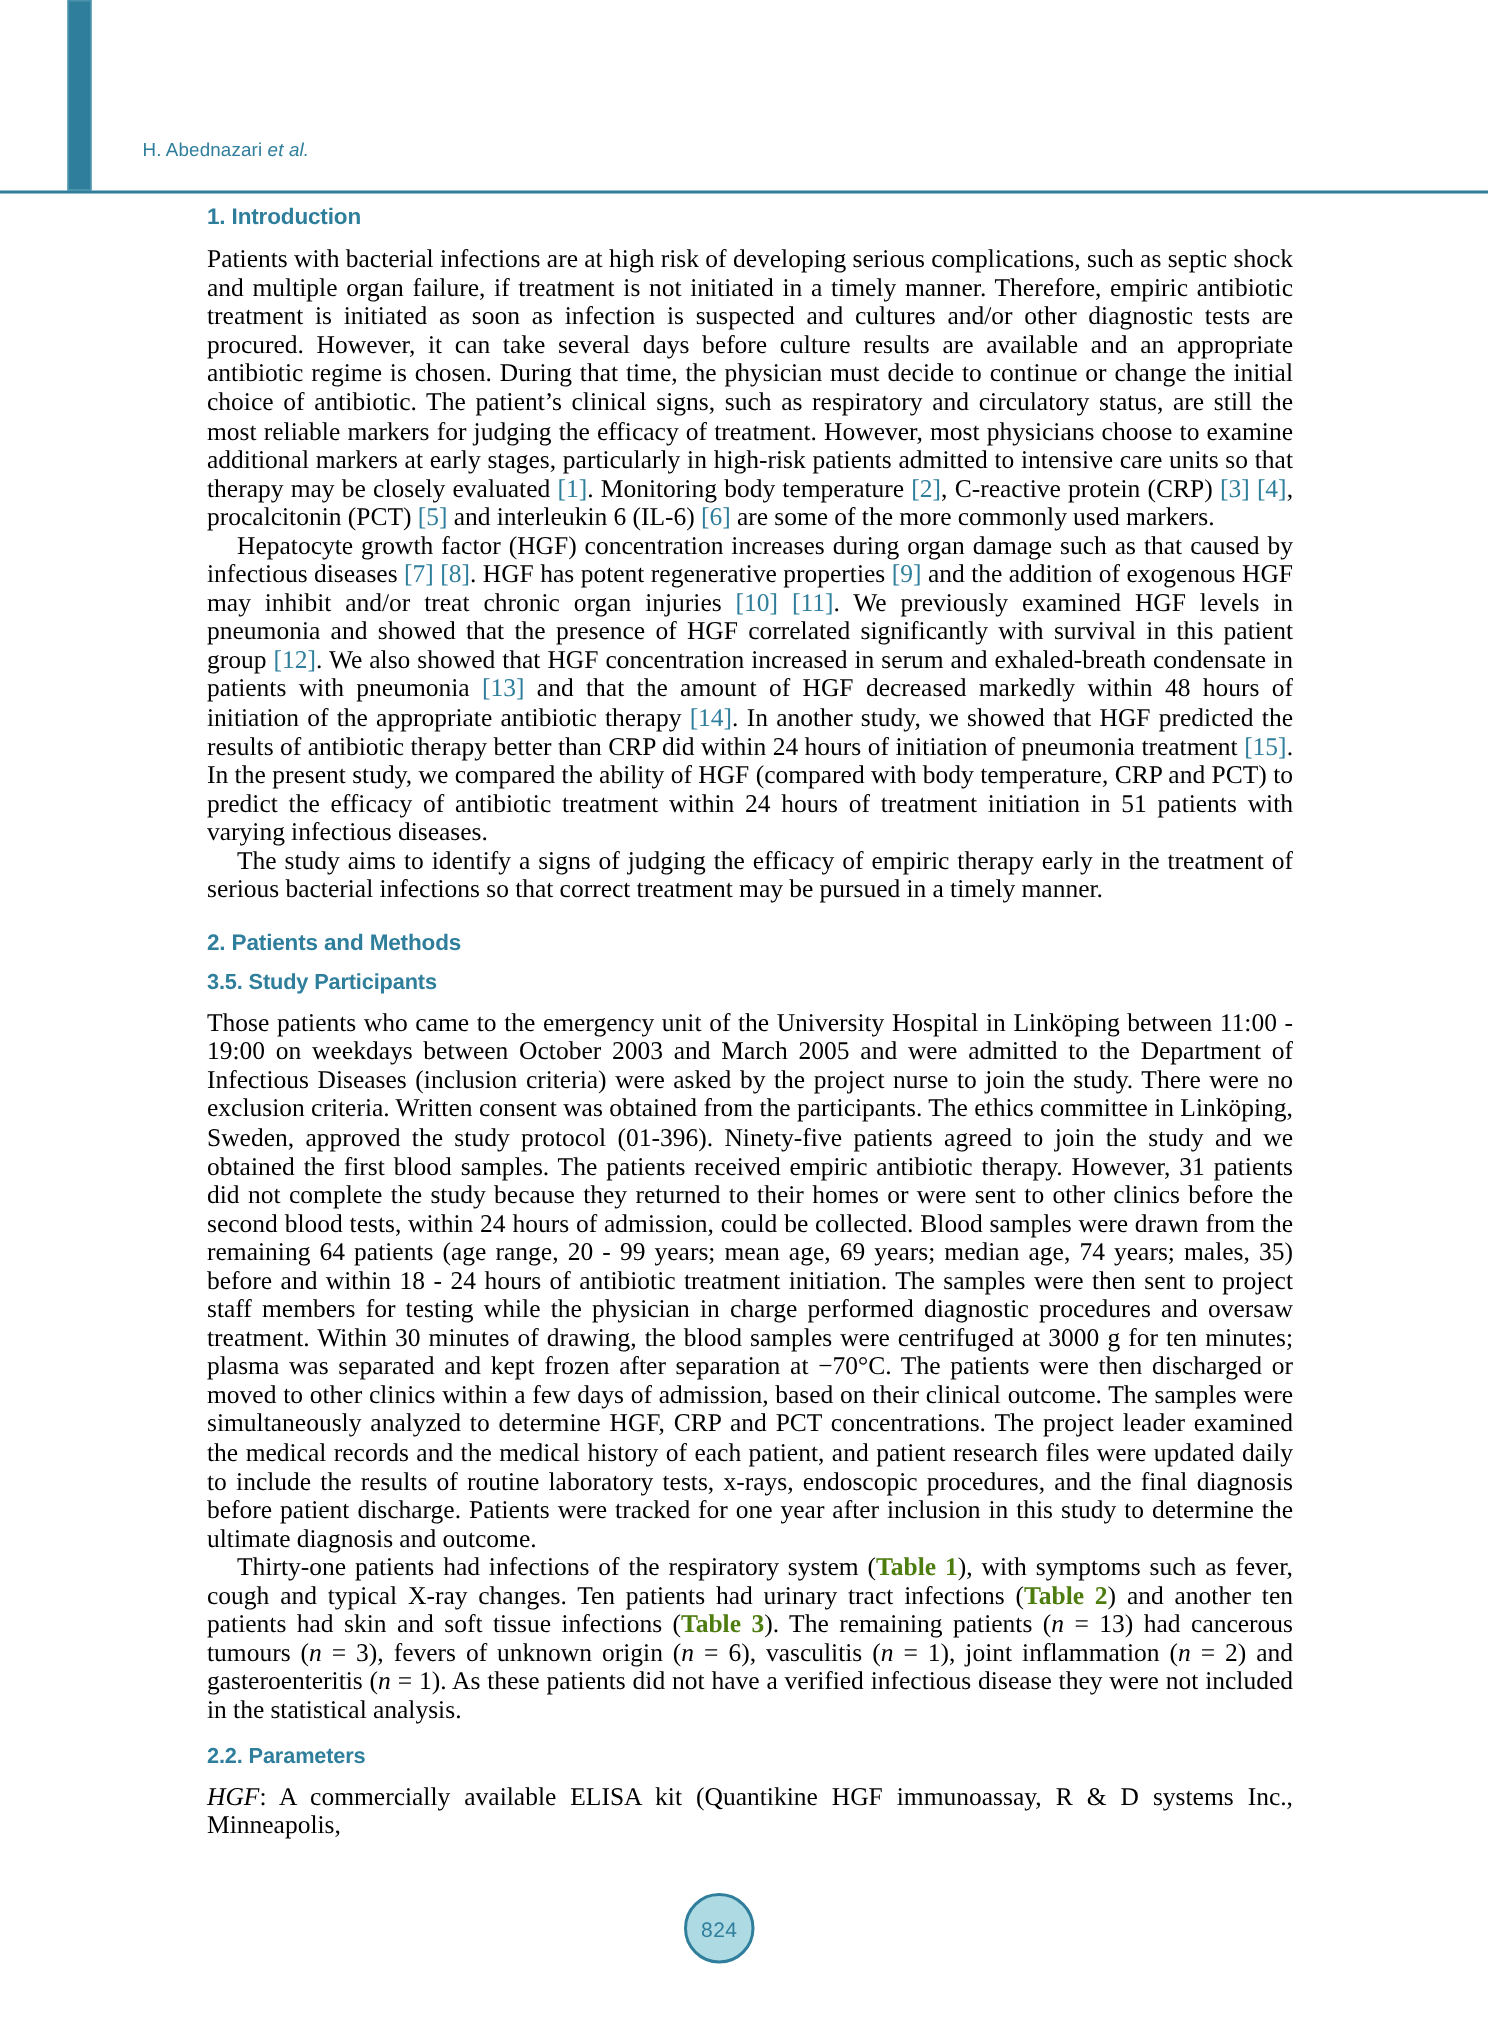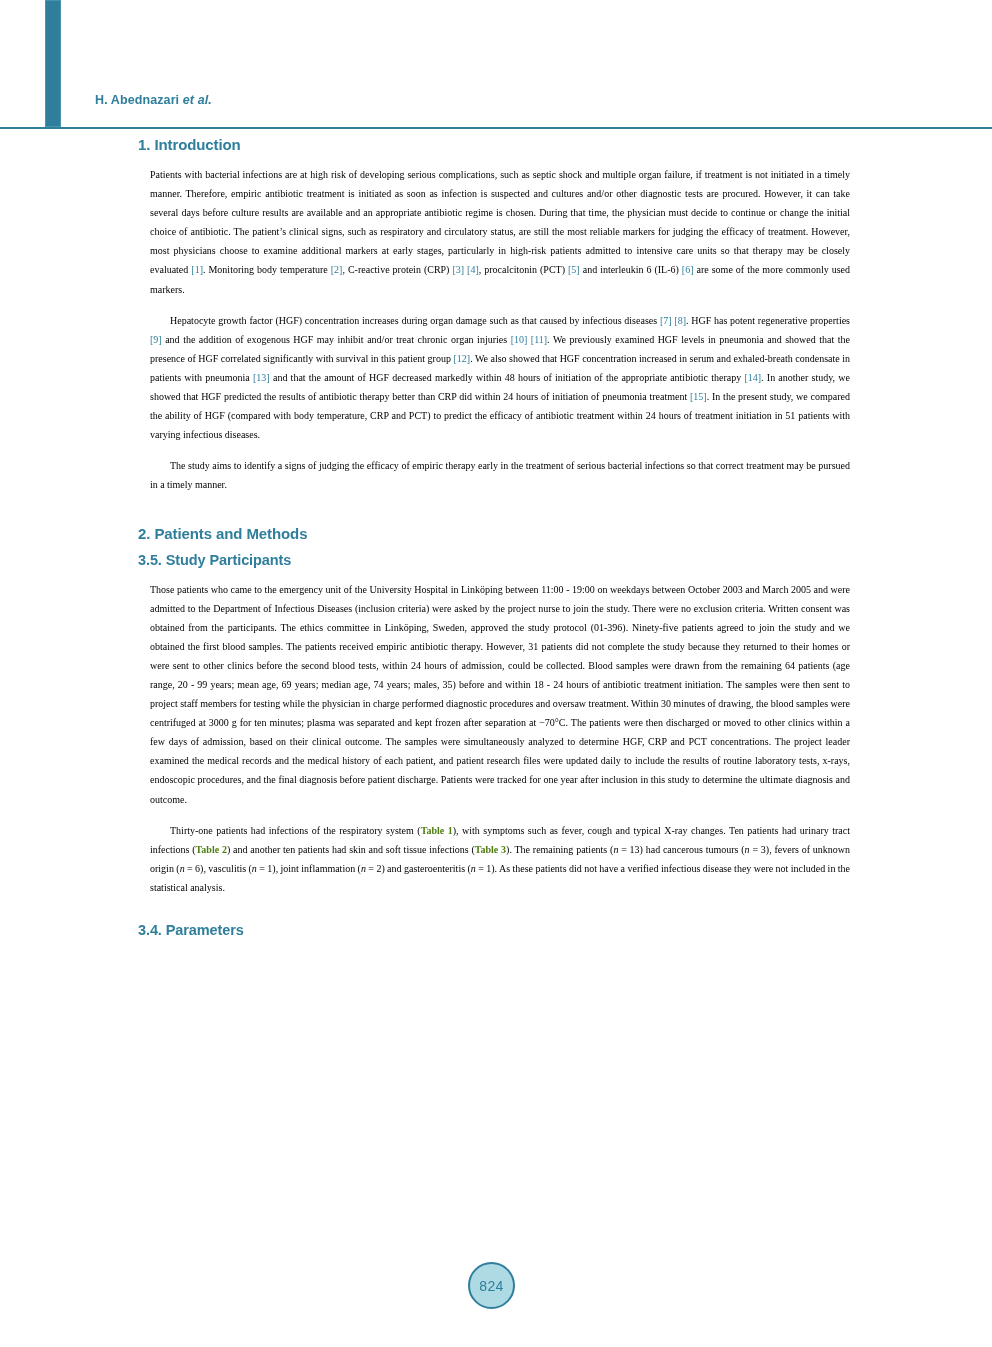--- a/index.html
+++ b/index.html
@@ -35,21 +35,21 @@
     border: 1px solid #4b93ac;
   }
 
   
   .running-head {
     position: absolute;
     left: 95px;
     top: 93px;
     font-family: "Liberation Sans", "DejaVu Sans", sans-serif;
     font-size: 12.5px;
-    font-weight: bold;
+    font-weight: normal;
     color: #2f7e9b;
     letter-spacing: .1px;
     white-space: nowrap;
   }
   .running-head .ital { font-style: italic; }
 
   
   .head-rule {
     position: absolute;
     left: 0px;
@@ -80,39 +80,39 @@
     font-size: 14.5px;
     font-weight: bold;
     color: #2f7e9b;
     margin: 0 0 9px 0;
     letter-spacing: -0.1px;
   }
   .sec-gap   { height: 18px; }
   .sec-gap-s { height: 13px; }
 
   p.body {
-    margin: 12px;
-    font-size: 10px;
+    margin: 0;
+    font-size: 17px;
     line-height: 19.1px;
     text-align: justify;
     text-justify: inter-word;
     -webkit-hyphens: none;
     hyphens: none;
     word-spacing: -0.1px;
   }
   p.body.indent { text-indent: 20px; }
 
   .ref   { color: #2f7e9b; }
   .tbl   { color: #4d7c0f; font-weight: bold; }
   .ital  { font-style: italic; }
 
   
   .page-badge {
     position: absolute;
-    left: 468px;
+    left: 456px;
     top: 1262px;
     width: 47px;
     height: 47px;
     border-radius: 50%;
     background: #aedae4;
     border: 2px solid #2f7e9b;
     display: flex;
     align-items: center;
     justify-content: center;
     font-family: "Liberation Sans", "DejaVu Sans", sans-serif;
@@ -149,22 +149,23 @@
     <h2 class="sec">2. Patients and Methods</h2>
 
     <h3 class="subsec">3.5. Study Participants</h3>
 
     <p class="body">Those patients who came to the emergency unit of the University Hospital in Linköping between 11:00 - 19:00 on weekdays between October 2003 and March 2005 and were admitted to the Department of Infectious Diseases (inclusion criteria) were asked by the project nurse to join the study. There were no exclusion criteria. Written consent was obtained from the participants. The ethics committee in Linköping, Sweden, approved the study protocol (01-396). Ninety-five patients agreed to join the study and we obtained the first blood samples. The patients received empiric antibiotic therapy. However, 31 patients did not complete the study because they returned to their homes or were sent to other clinics before the second blood tests, within 24 hours of admission, could be collected. Blood samples were drawn from the remaining 64 patients (age range, 20 - 99 years; mean age, 69 years; median age, 74 years; males, 35) before and within 18 - 24 hours of antibiotic treatment initiation. The samples were then sent to project staff members for testing while the physician in charge performed diagnostic procedures and oversaw treatment. Within 30 minutes of drawing, the blood samples were centrifuged at 3000 g for ten minutes; plasma was separated and kept frozen after separation at −70°C. The patients were then discharged or moved to other clinics within a few days of admission, based on their clinical outcome. The samples were simultaneously analyzed to determine HGF, CRP and PCT concentrations. The project leader examined the medical records and the medical history of each patient, and patient research files were updated daily to include the results of routine laboratory tests, x-rays, endoscopic procedures, and the final diagnosis before patient discharge. Patients were tracked for one year after inclusion in this study to determine the ultimate diagnosis and outcome.</p>
 
     <p class="body indent"><span>Thirty-one patients had infections of the respiratory system (</span><span class="tbl">Table 1</span><span>), with symptoms such as fever, cough and typical X-ray changes. Ten patients had urinary tract infections (</span><span class="tbl">Table 2</span><span>) and another ten patients had skin and soft tissue infections (</span><span class="tbl">Table 3</span><span>). The remaining patients (</span><span class="ital">n</span><span> = 13) had cancerous tumours (</span><span class="ital">n</span><span> = 3), fevers of unknown origin (</span><span class="ital">n</span><span> = 6), vasculitis (</span><span class="ital">n</span><span> = 1), joint inflammation (</span><span class="ital">n</span><span> = 2) and gasteroenteritis (</span><span class="ital">n</span><span> = 1). As these patients did not have a verified infectious disease they were not included in the statistical analysis.</span></p>
 
     <div class="sec-gap-s"></div>
 
-    <h3 class="subsec">3.4. Parameters</h3>
+    <h3 class="subsec">2.2. Parameters</h3>
 
+    <p class="body"><span class="ital">HGF</span><span>: A commercially available ELISA kit (Quantikine HGF immunoassay, R &amp; D systems Inc., Minneapolis,</span></p>
 
   </div>
 
   <div class="page-badge">
     <span>824</span>
   </div>
 
 </div>
 
 </body></html>

